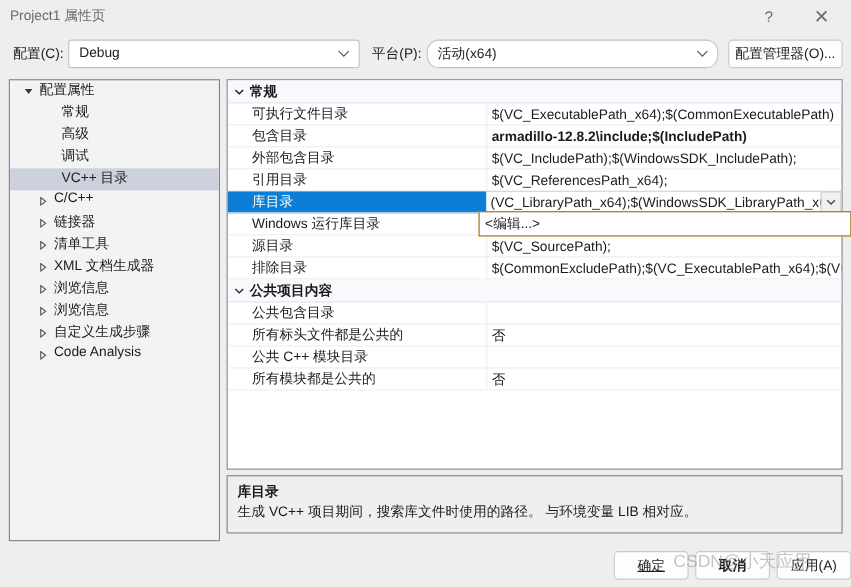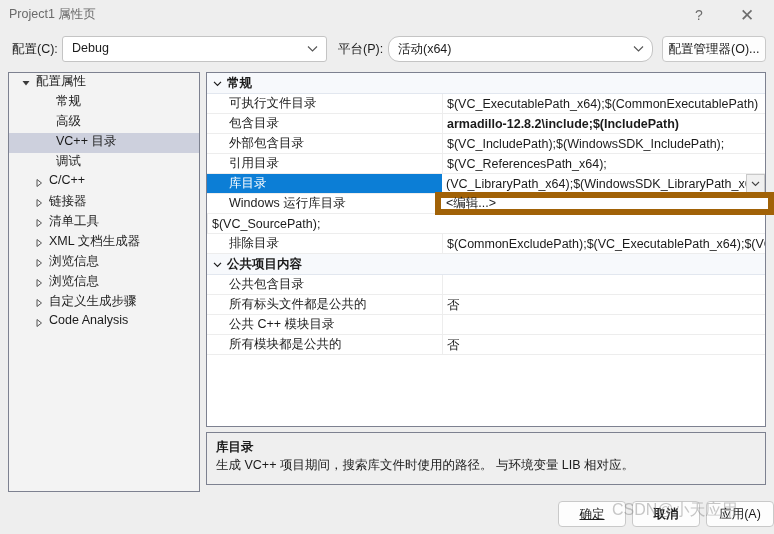--- a/index.html
+++ b/index.html
@@ -131,21 +131,21 @@
   #value-dropdown-button {
     position: absolute; right: 0; top: 0; width: 19px; height: 19px;
     background: #f0f0f0; border: 1px solid #c9c9c9;
     display: flex; align-items: center; justify-content: center;
   }
 
   
   #edit-popup {
     position: absolute; left: 435px; top: 192px;
     width: 339px; height: 23px;
-    background: #ffffff; border: 6px solid #a16207;
+    background: #ffffff; border: 1px solid #a16207;
     z-index: 20;
     display: flex; align-items: center;
     font-size: 12.5px; color: #1b1b1b;
     padding-left: 5px;
   }
 
   
   #desc-panel {
     position: absolute; left: 206px; top: 432px; width: 560px; height: 53px;
     background: #efefef; border: 1px solid #7d8190;
@@ -221,25 +221,25 @@
           </svg>
         </span>
         <span class="tree-label">配置属性</span>
       </div>
       <div class="tree-item depth1">
         <span class="tree-label">常规</span>
       </div>
       <div class="tree-item depth1">
         <span class="tree-label">高级</span>
       </div>
+      <div class="tree-item depth1">
+        <span class="tree-label">调试</span>
+      </div>
       <div class="tree-item depth1 selected">
         <span class="tree-label">VC++ 目录</span>
-      </div>
-      <div class="tree-item depth1">
-        <span class="tree-label">调试</span>
       </div>
       <div class="tree-item depth1b">
         <span class="tree-twisty">
           <svg width="8" height="8" viewBox="0 0 8 8">
             <path d="M2 0.5 L6.5 4 L2 7.5 Z" fill="none" stroke="#555" stroke-width="1"></path>
           </svg>
         </span>
         <span class="tree-label">C/C++</span>
       </div>
       <div class="tree-item depth1b">
@@ -332,20 +332,21 @@
           <svg width="9" height="9" viewBox="0 0 9 9">
             <path d="M1 3 L4.5 6.5 L8 3" fill="none" stroke="#444" stroke-width="1.1"></path>
           </svg>
         </span>
       </div>
       <div class="grid-row">
         <span class="pname">Windows 运行库目录</span>
         <span class="pval"></span>
       </div>
       <div class="grid-row">
+        <span class="pname">源目录</span>
         <span class="pval">$(VC_SourcePath);</span>
       </div>
       <div class="grid-row">
         <span class="pname">排除目录</span>
         <span class="pval">$(CommonExcludePath);$(VC_ExecutablePath_x64);$(VC_I</span>
       </div>
       <div class="grid-row group">
         <span class="group-twisty">
           <svg width="9" height="9" viewBox="0 0 9 9">
             <path d="M1 2.8 L4.5 6.3 L8 2.8" fill="none" stroke="#1b1b1b" stroke-width="1.2"></path>

